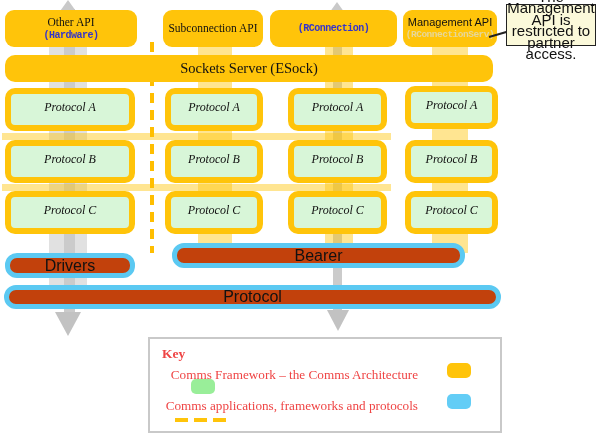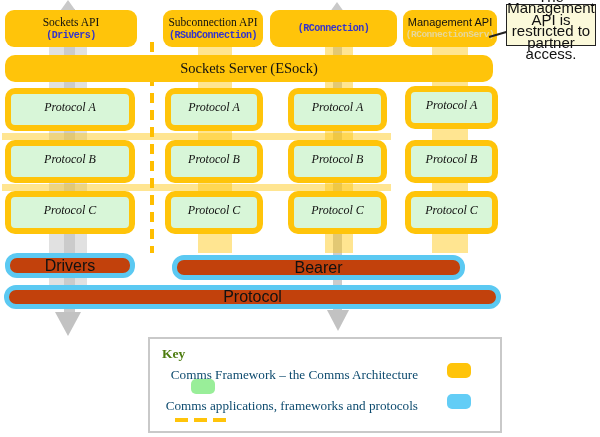--- a/index.html
+++ b/index.html
@@ -48,23 +48,23 @@
     font-family:"Liberation Sans",sans-serif;font-size:15px;line-height:11.5px;
     color:#111;text-align:center;display:flex;align-items:center;justify-content:center;
     padding:2px 3px;
   }
   .pointer-line{height:2px;background:#222;transform:rotate(-16deg);transform-origin:left center;}
   
   .key-box{
     background:#fff;border:2px solid #C9C9C9;box-sizing:border-box;
     padding:7px 10px 4px 12px;
   }
-  .key-title{font-weight:bold;font-size:13.5px;color:#4d7c0f;margin-bottom:1px;}
+  .key-title{font-weight:bold;font-size:13.5px;color:#ef4444;margin-bottom:1px;}
   .legend-row{display:flex;align-items:center;height:15.5px;}
-  .legend-label{flex:1;text-align:right;font-size:13.2px;color:#0c4a6e;white-space:nowrap;margin-top:8px;}
+  .legend-label{flex:1;text-align:right;font-size:13.2px;color:#ef4444;white-space:nowrap;margin-top:8px;}
   .legend-swatch-col{width:62px;margin-left:10px;display:flex;justify-content:center;align-items:center;}
   .swatch{width:24px;height:15px;border-radius:5px;}
   .swatch.gold{background:#FFC40A;}
   .swatch.green{background:#99EE99;}
   .swatch.blue{background:#63CDF6;}
   .swatch.dashed{
     width:56px;height:4px;border-radius:0;
     background:repeating-linear-gradient(to right,#FFC40A 0 13px,rgba(0,0,0,0) 13px 19px);
   }
 </style>
@@ -85,26 +85,25 @@
   <div class="abs band" style="left:432px;top:45px;width:36px;height:208px;"></div>
 
   <div class="abs dashline" style="left:150px;top:42px;height:211px;"></div>
 
   <div class="abs arrow-up" style="left:58px;top:0px;"></div>
   <div class="abs arrow-up" style="left:327px;top:2px;"></div>
   <div class="abs arrow-down" style="left:55px;top:312px;"></div>
   <div class="abs arrow-down small" style="left:327px;top:310px;"></div>
 
   <div class="abs gold-box" style="left:5px;top:10px;width:132px;height:37px;">
-    <span class="api-title">Sockets API</span>
-    <span class="api-class">(Drivers)</span>
+    <span class="api-title">Other API</span>
+    <span class="api-class">(Hardware)</span>
   </div>
   <div class="abs gold-box" style="left:163px;top:10px;width:100px;height:37px;">
     <span class="api-title">Subconnection API</span>
-    <span class="api-class">(RSubConnection)</span>
   </div>
   <div class="abs gold-box" style="left:270px;top:10px;width:127px;height:37px;">
     <span class="api-class">(RConnection)</span>
   </div>
   <div class="abs gold-box" style="left:403px;top:10px;width:94px;height:37px;">
     <span class="api-title sans">Management API</span>
     <span class="api-class muted">(RConnectionServ)</span>
   </div>
 
   <div class="abs pointer-line" style="left:489px;top:36px;width:18px;"></div>
@@ -152,21 +151,21 @@
   <div class="abs proto" style="left:405px;top:140px;width:93px;height:43px;">
       <span>Protocol B</span>
     </div>
   <div class="abs proto" style="left:405px;top:191px;width:93px;height:43px;">
       <span>Protocol C</span>
     </div>
 
   <div class="abs blue-box" style="left:5px;top:253px;width:130px;height:25px;">
     <span>Drivers</span>
   </div>
-  <div class="abs blue-box" style="left:172px;top:255px;width:293px;height:25px;text-align:center;">
+  <div class="abs blue-box" style="left:172px;top:243px;width:293px;height:25px;text-align:center;">
     <span>Bearer</span>
   </div>
   <div class="abs blue-box" style="left:4px;top:285px;width:497px;height:24px;">
     <span>Protocol</span>
   </div>
 
   <div class="abs key-box" style="left:148px;top:337px;width:354px;height:96px;">
     <div class="key-title">Key</div>
     <div class="legend-row">
       <span class="legend-label">Comms Framework – the Comms Architecture</span>

